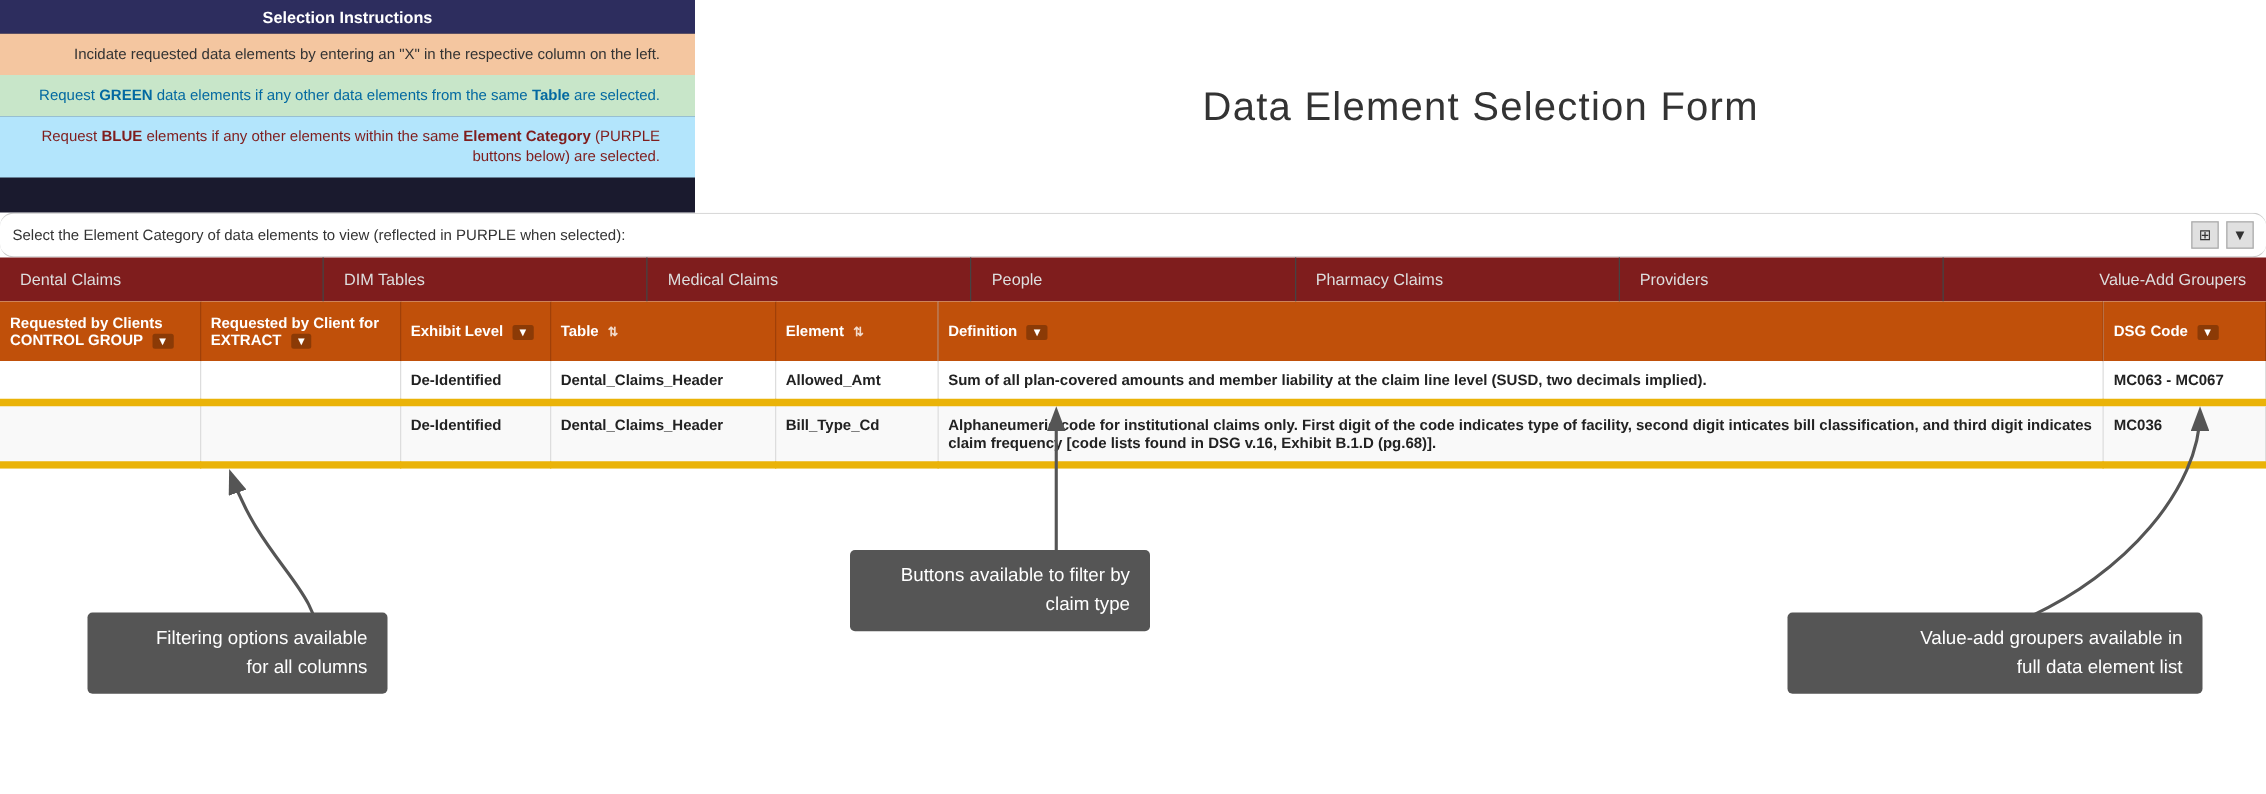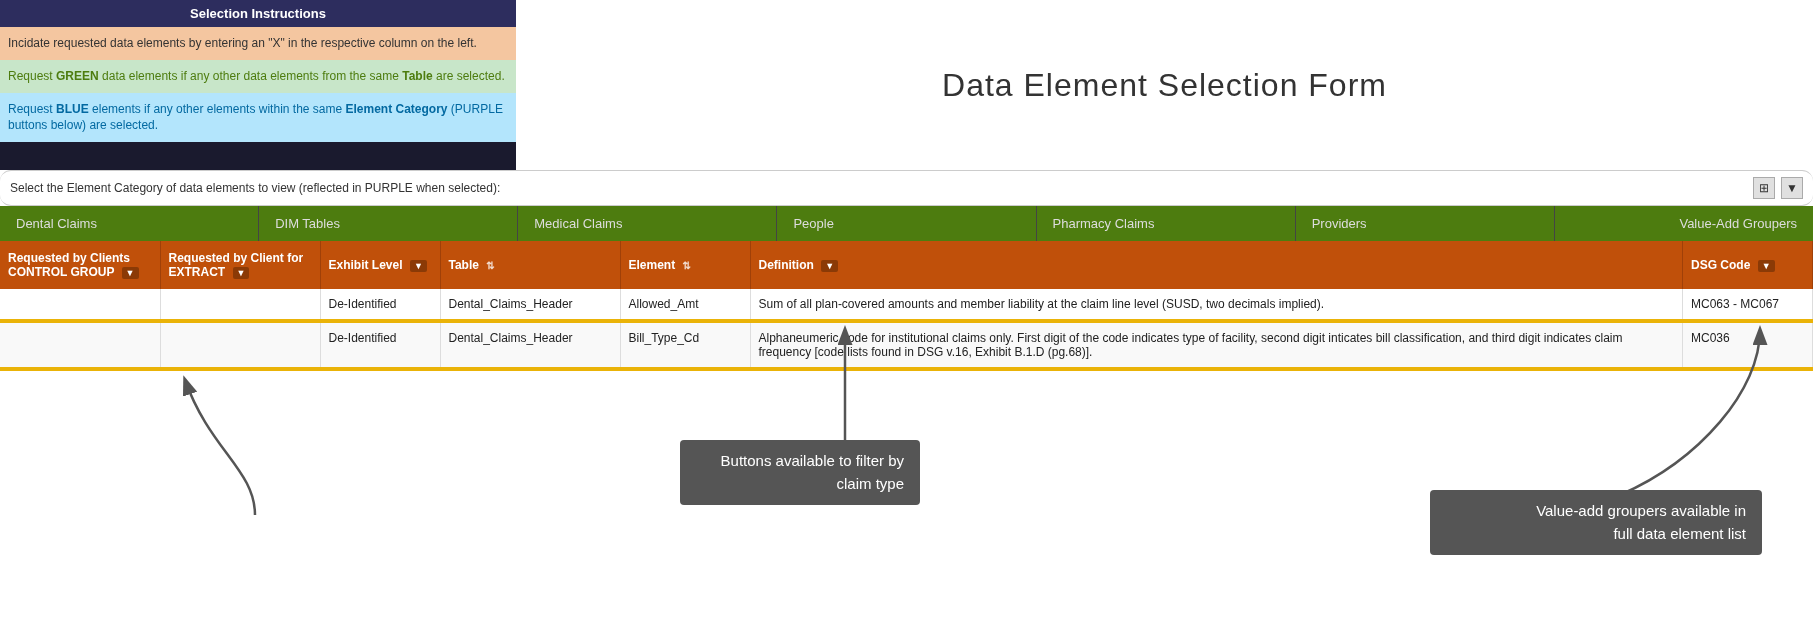--- a/index.html
+++ b/index.html
@@ -13,54 +13,55 @@
     }
 
     
     .top-section {
       display: flex;
       width: 100%;
       height: 170px;
     }
 
     .instructions-panel {
-      width: 516px;
+      width: 556px;
       background: #1a1a2e;
       padding: 0;
       flex-shrink: 0;
     }
 
     .instructions-title {
       background: #2d2d5e;
       color: white;
       text-align: center;
       padding: 6px 10px;
       font-size: 13px;
       font-weight: bold;
     }
 
     .instruction-row {
-      padding: 8px 8px;
+      padding: 8px 28px;
       font-size: 12px;
       line-height: 1.4;
+      text-align: right;
     }
 
     .instruction-row-orange {
       background: #f4c6a0;
       color: #333;
     }
 
     .instruction-row-green {
       background: #c8e6c9;
-      color: #4d7c0f;
+      color: #0369a1;
     }
 
     .instruction-row-blue {
       background: #b3e5fc;
-      color: #0369a1;
+      color: #7f1d1d;
     }
 
     .instruction-row b {
       font-weight: bold;
     }
 
     .title-panel {
       flex: 1;
       display: flex;
       align-items: center;
@@ -106,21 +107,21 @@
       display: flex;
       align-items: center;
       justify-content: center;
       font-size: 12px;
       cursor: pointer;
     }
 
     
     .tabs-row {
       display: flex;
-      background: #4d7c0f;
+      background: #7f1d1d;
       width: 100%;
     }
 
     .tab-item {
       flex: 1;
       padding: 10px 16px;
       color: #ddd;
       font-size: 13px;
       font-weight: 500;
       cursor: pointer;
@@ -170,21 +171,22 @@
       display: inline-block;
       background: #8b3a06;
       border-radius: 2px;
       padding: 1px 4px;
       margin-left: 4px;
       font-size: 9px;
     }
 
     tbody tr {
       background: #fff;
-      border-bottom: 4px solid #eab308;
+      border-bottom: 6px solid #eab308;
+      font-weight: bold;
     }
 
     tbody tr:nth-child(even) {
       background: #f9f9f9;
     }
 
     tbody td {
       padding: 8px 8px;
       vertical-align: top;
       border-right: 1px solid #ddd;
@@ -321,20 +323,23 @@
       </marker>
     </defs>
 
     <path d="M 255 515 C 255 470, 210 450, 185 380" stroke="#555" stroke-width="2.5" fill="none" marker-end="url(#arrowhead)"></path>
 
     <path d="M 845 455 C 845 420, 845 380, 845 330" stroke="#555" stroke-width="2.5" fill="none" marker-end="url(#arrowhead)"></path>
 
     <path d="M 1620 495 C 1700 460, 1760 390, 1760 330" stroke="#555" stroke-width="2.5" fill="none" marker-end="url(#arrowhead)"></path>
   </svg>
 
+  <div class="annotation-box" style="left:70px; top:490px; width:240px;">
+    Filtering options available<br>for all columns
+  </div>
 
   <div class="annotation-box" style="left:680px; top:440px; width:240px;">
     Buttons available to filter by<br>claim type
   </div>
 
   <div class="annotation-box" style="left:1430px; top:490px; width:332px;">
     Value-add groupers available in<br>full data element list
   </div>
 
 </div>

